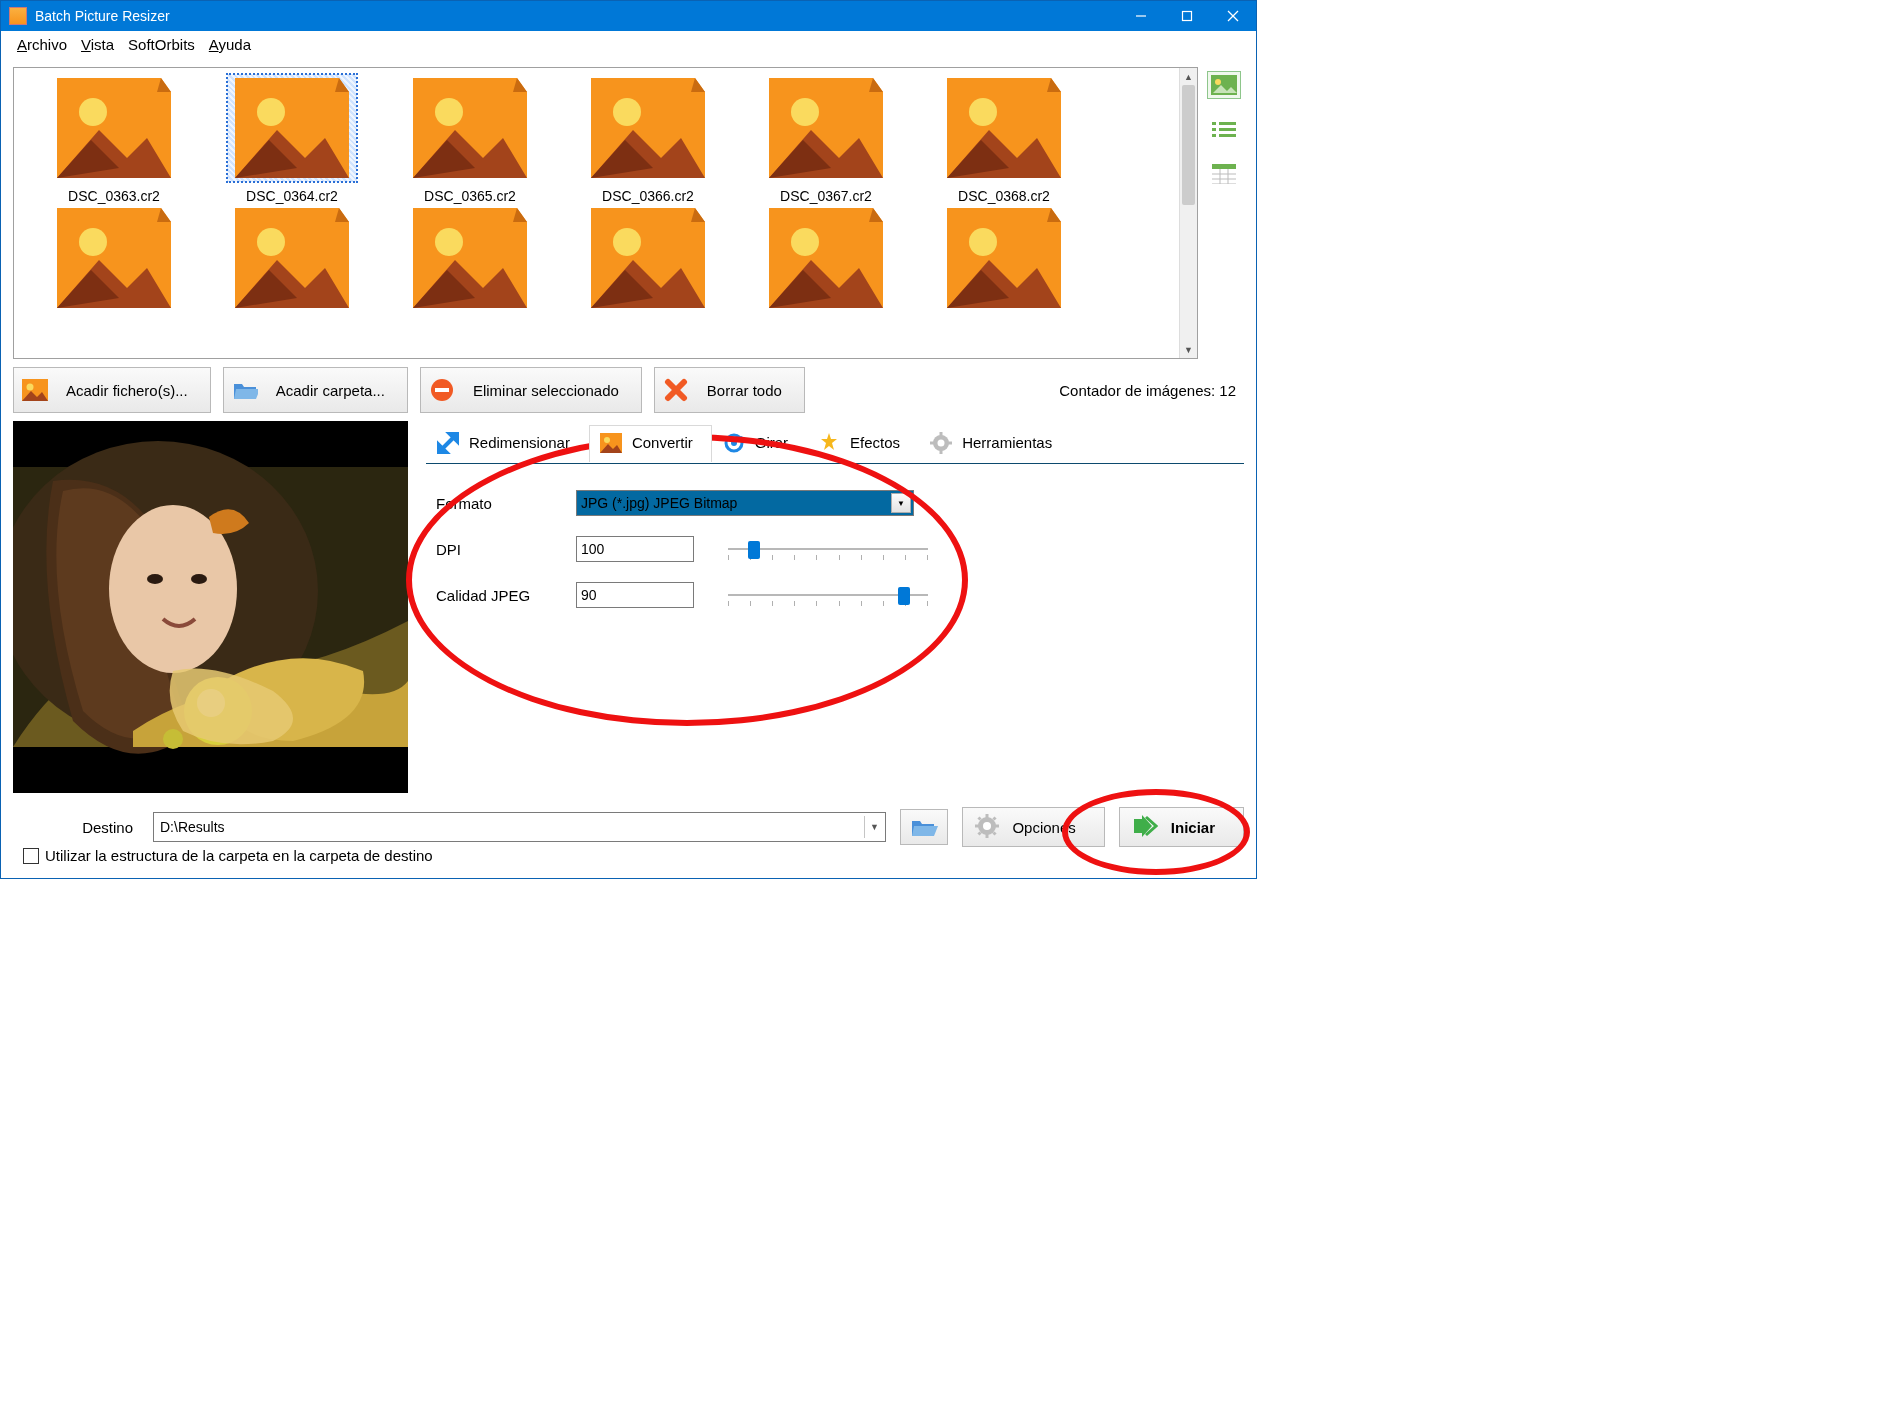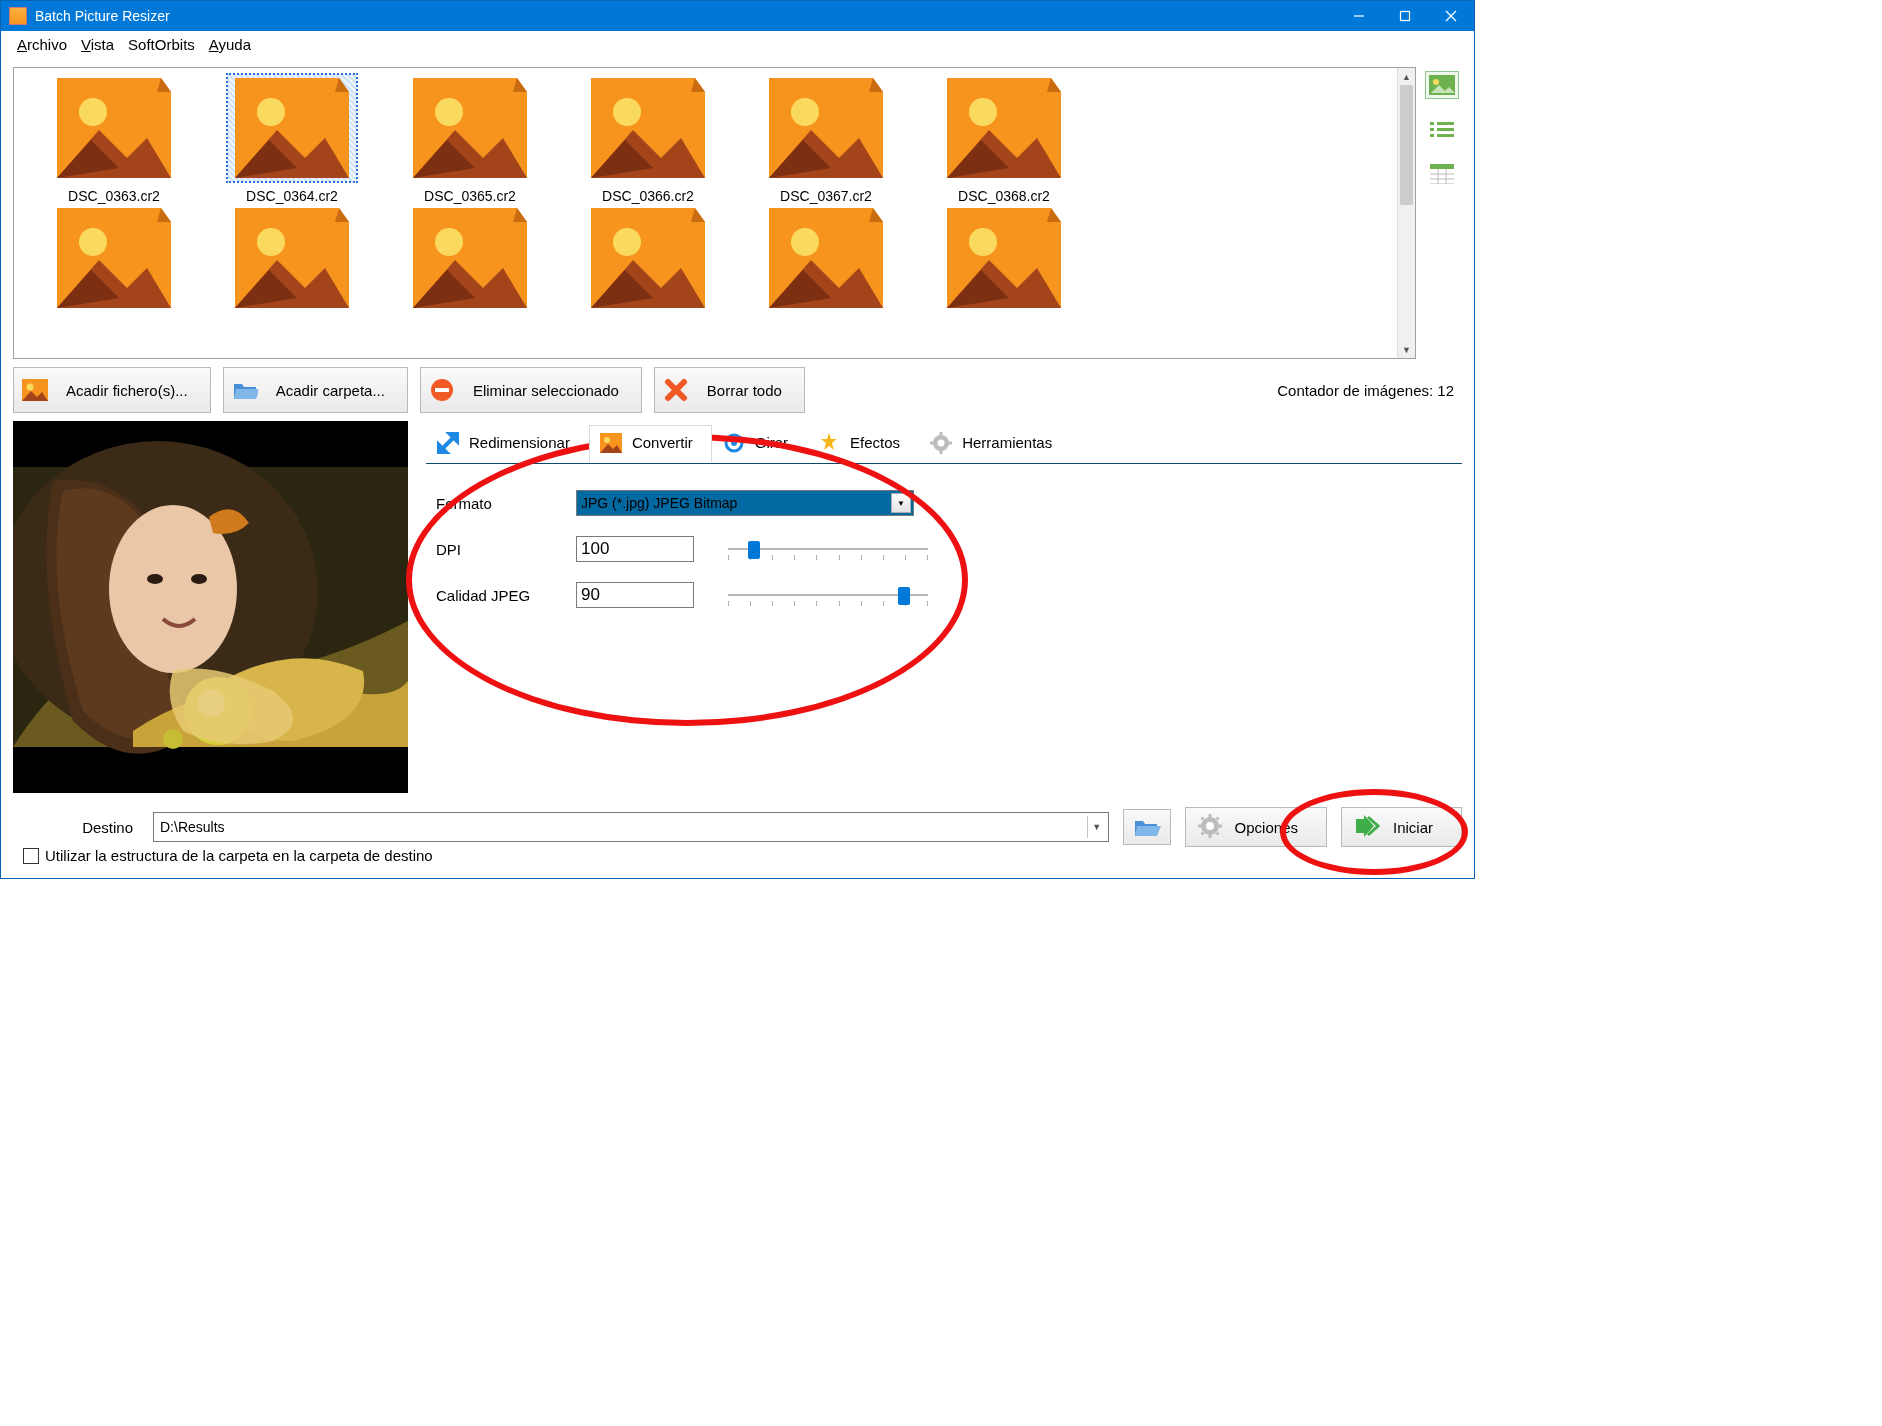--- a/index.html
+++ b/index.html
@@ -1,16 +1,16 @@
 <!DOCTYPE html>
 <html><head>
 <meta charset="utf-8">
 <style>
 html,body{margin:0;padding:0;font-family:"Segoe UI",Tahoma,sans-serif;font-size:14px;color:#000;background:#fff}
-.window{width:1475px;border:1px solid #0a62b3;box-sizing:border-box;background:#fff}
+.window{width:1257px;border:1px solid #0a62b3;box-sizing:border-box;background:#fff}
 .titlebar{height:30px;background:#0078d7;color:#fff;display:flex;align-items:center;justify-content:space-between;padding-left:8px}
 .titlebar .left{display:flex;align-items:center;gap:8px}
 .titlebar .left .app-icon{width:16px;height:16px;background:linear-gradient(#fbb040,#f7941d);border:1px solid #c77;position:relative}
 .titlebar .win-btns{display:flex}
 .titlebar .win-btn{width:46px;height:30px;display:flex;align-items:center;justify-content:center;color:#fff}
 .menubar{height:26px;display:flex;align-items:center;padding:0 16px;gap:14px;font-size:15px}
 .menubar span{cursor:default}
 .menubar .u{text-decoration:underline;text-decoration-thickness:1px}
 .client{padding:10px 12px 14px 12px}
 .top-row{display:flex;gap:6px}
@@ -39,21 +39,21 @@
 .tabs-area{flex:1;position:relative}
 .tabs{display:flex;border-bottom:1px solid #0c4a6e;height:42px;align-items:center}
 .tab{display:flex;align-items:center;gap:10px;padding:6px 18px 8px 10px;border:1px solid transparent;border-bottom:none;font-size:15px;cursor:pointer;position:relative;top:1px;background:#fff}
 .tab .ic{width:22px;height:22px;display:flex;align-items:center;justify-content:center}
 .tab.active{border-color:#d9d9d9;background:#fff;z-index:2}
 .tab-body{padding:26px 10px 10px 10px;position:relative}
 .frow{display:flex;align-items:center;margin-bottom:20px}
 .frow .lbl{width:140px;font-size:15px}
 .sel{width:330px;height:24px;border:1px solid #7a7a7a;background:#0369a1;display:flex;align-items:center;justify-content:space-between;padding:0 2px 0 4px;font-size:14px}
 .sel .arrow{width:18px;height:18px;border:1px solid #adadad;background:linear-gradient(#fdfdfd,#e3e3e3);display:flex;align-items:center;justify-content:center;font-size:8px}
-.numbox{width:108px;height:24px;border:1px solid #7a7a7a;padding:0 4px;font-size:17px;display:flex;align-items:center}
+.numbox{width:108px;height:24px;border:1px solid #7a7a7a;padding:0 4px;font-size:14px;display:flex;align-items:center}
 .slider{position:relative;width:200px;height:24px;margin-left:34px}
 .slider .track{position:absolute;top:11px;left:0;right:0;height:2px;background:#b8b8b8}
 .slider .ticks{position:absolute;top:18px;left:0;right:0;display:flex;justify-content:space-between}
 .slider .tick{width:1px;height:5px;background:#b0b0b0}
 .slider .thumbk{position:absolute;top:4px;width:12px;height:18px;background:#0078d7;border-radius:2px;transform:translateX(-50%)}
 .ellipse{position:absolute;border:6px solid #e11;border-radius:50%;pointer-events:none}
 .bottom{display:flex;align-items:center;gap:14px;margin-top:14px}
 .bottom .lbl{width:120px;text-align:right;padding-right:6px;font-size:15px}
 .combo{flex:1;height:28px;border:1px solid #7a7a7a;display:flex;align-items:center;justify-content:space-between;padding:0 2px 0 6px;background:#fff;font-size:14px}
 .combo .arrow{width:18px;height:22px;border-left:1px solid #c5c5c5;display:flex;align-items:center;justify-content:center;font-size:9px;color:#555}
@@ -497,21 +497,21 @@
                   <rect x="0" y="10.5" width="4" height="3"></rect>
                   <rect x="20" y="10.5" width="4" height="3"></rect>
                   <rect x="3" y="3" width="3" height="3" transform="rotate(45 4.5 4.5)"></rect>
                   <rect x="18" y="3" width="3" height="3" transform="rotate(45 19.5 4.5)"></rect>
                   <rect x="3" y="18" width="3" height="3" transform="rotate(45 4.5 19.5)"></rect>
                   <rect x="18" y="18" width="3" height="3" transform="rotate(45 19.5 19.5)"></rect>
                 </g>
               </svg></span>
           <span>Opciones</span>
         </div>
-        <div class="bigbtn" style="font-weight:400">
+        <div class="bigbtn" style="font-weight:700">
           <span><svg width="26" height="22">
                 <path d="M2 4 L10 4 L10 0 L20 11 L10 22 L10 18 L2 18 Z" fill="#3fae49"></path>
                 <path d="M14 2 L24 11 L14 20" fill="none" stroke="#3fae49" stroke-width="3"></path>
               </svg></span>
           <span>Iniciar</span>
         </div>
       </div>
       <div class="check-row">
         <div class="check"></div>
         <span>Utilizar la estructura de la carpeta en la carpeta de destino</span>

